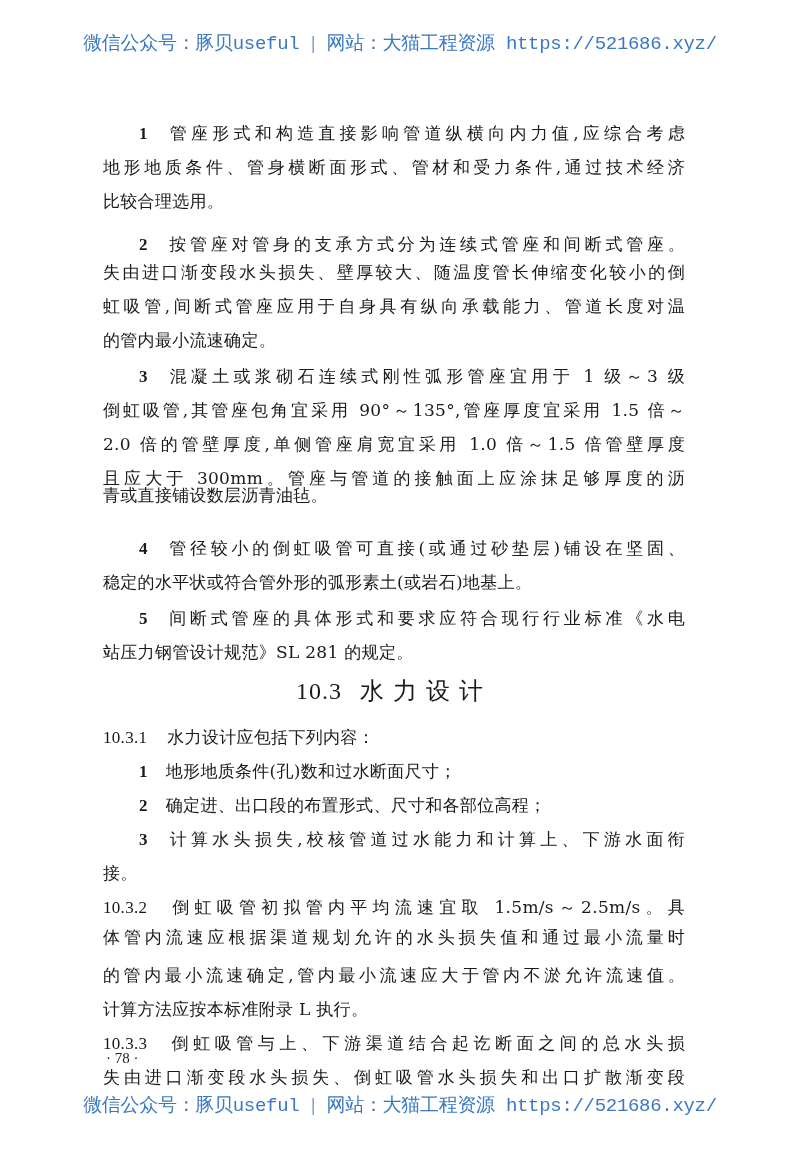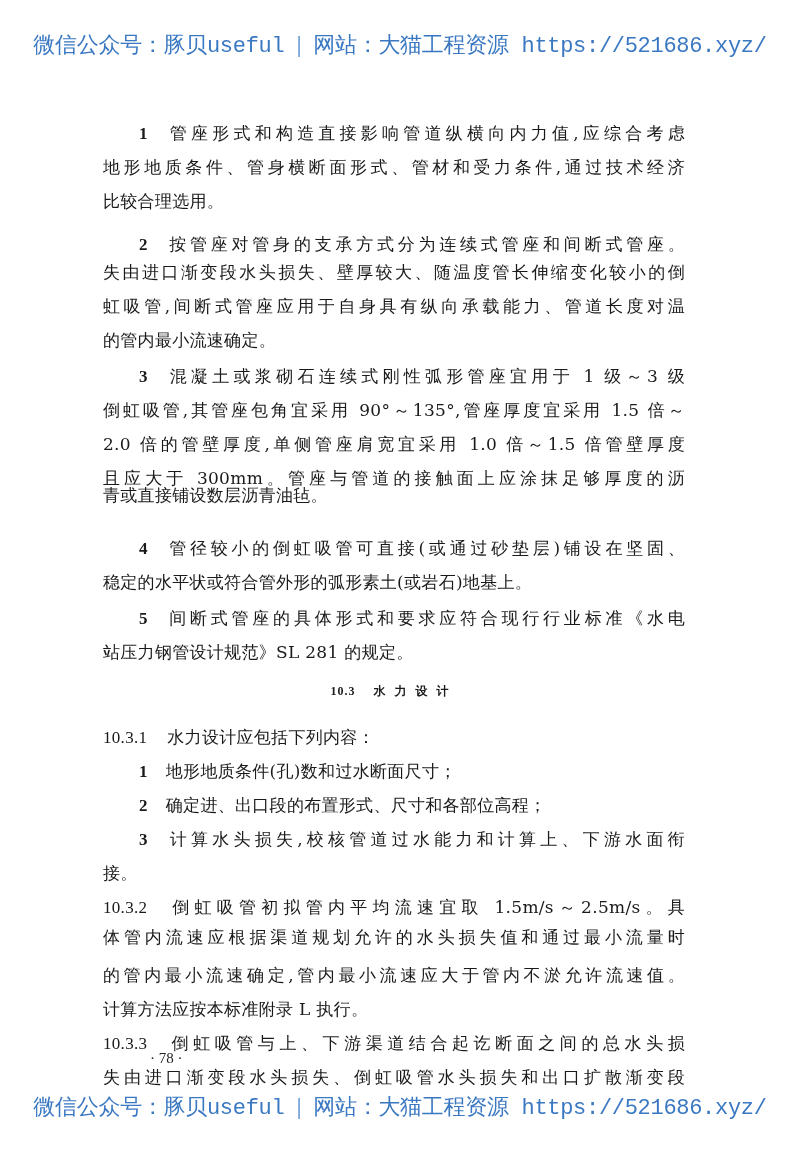--- a/index.html
+++ b/index.html
@@ -14,21 +14,21 @@
       overflow: hidden;
       font-family: "DejaVu Serif", "Liberation Serif", serif;
       color: #1a1a1a;
     }
     .watermark {
       position: absolute;
       left: 0;
       width: 800px;
       text-align: center;
       font-family: "Liberation Mono", "DejaVu Sans Mono", monospace;
-      font-size: 22px;
+      font-size: 19px;
       color: #3a78c2;
       letter-spacing: -0.3px;
       white-space: nowrap;
     }
     .watermark.top { top: 30px; }
     .watermark.bottom { top: 1092px; }
     .watermark .sep {
       display: inline-block;
       margin: 0 8px;
       color: #7aa6d8;
@@ -68,40 +68,39 @@
       font-weight: normal;
       font-family: "Liberation Serif", "DejaVu Serif", serif;
       display: inline-block;
       margin-right: 20px;
     }
     .section-title {
       position: absolute;
       left: 0;
       width: 582px;
       text-align: center;
-      font-weight: bold;
-      font-size: 12px;
+      font-weight: normal;
+      font-size: 24px;
       line-height: 30px;
       letter-spacing: 1px;
     }
     .section-title .sec-num {
       font-family: "Liberation Serif", "DejaVu Serif", serif;
       margin-right: 18px;
     }
     .section-title .sec-name {
       letter-spacing: 9px;
     }
     .page-number {
       position: absolute;
       left: 106px;
       top: 1050px;
       font-family: "Liberation Serif", "DejaVu Serif", serif;
       font-size: 15px;
       color: #222;
-      margin-left: 44px;
     }
   </style>
 </head>
 <body>
 
 <div class="watermark top">
   <span>微信公众号：豚贝useful</span><span class="sep">|</span><span>网站：大猫工程资源 https://521686.xyz/</span>
 </div>
 
 <div class="page">

